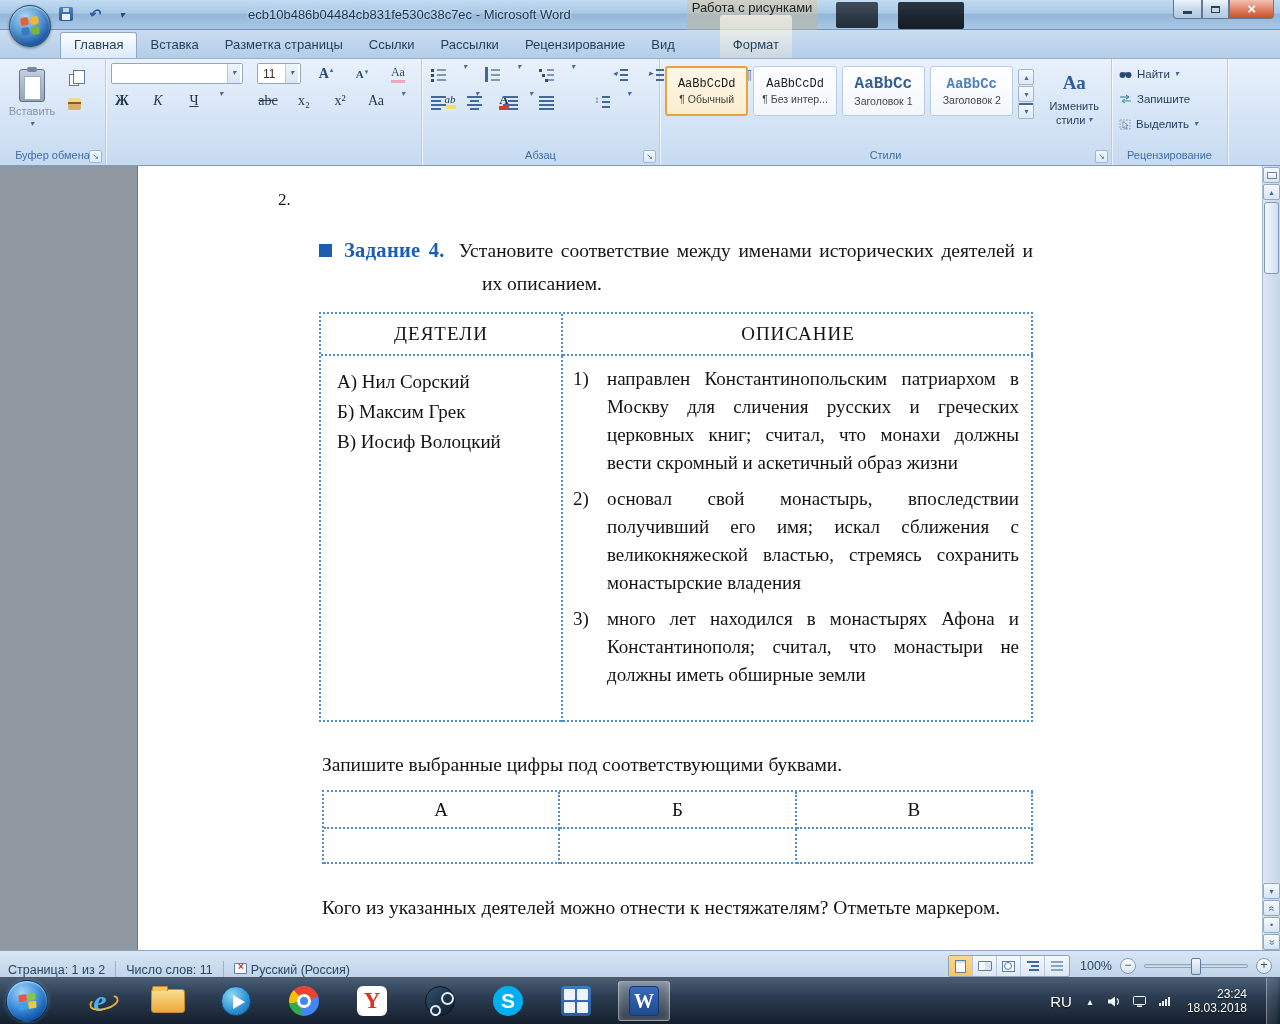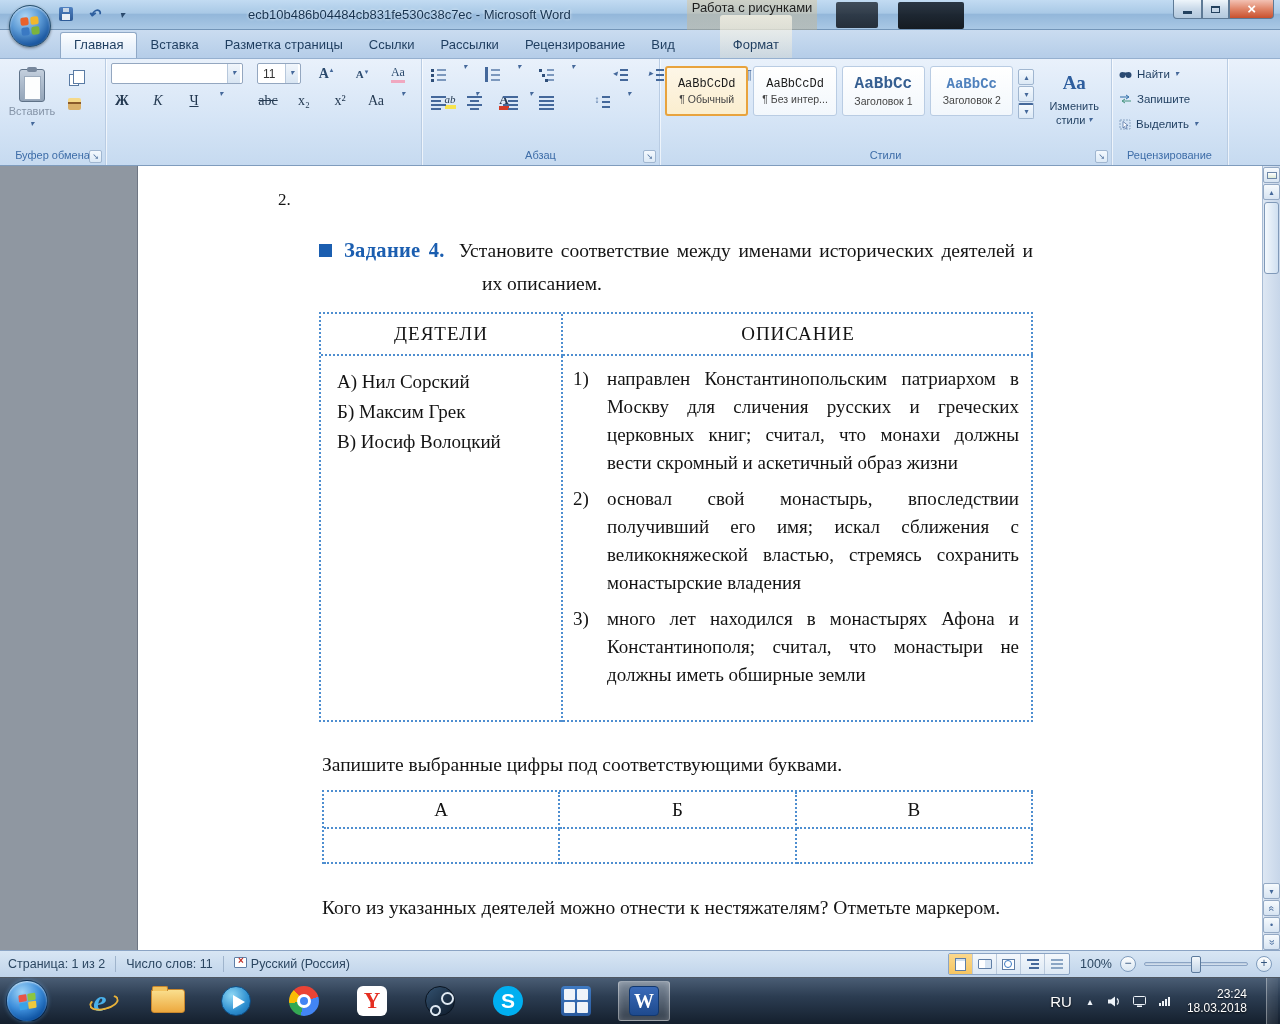--- a/index.html
+++ b/index.html
@@ -208,21 +208,21 @@
     background:linear-gradient(90deg,#f4f9fd,#cfdff0)}
   .vs-spacer{flex:1}
   .vs-ruler i{display:block;width:10px;height:7px;border:1px solid #6d87a8;background:linear-gradient(#fff,#dcead8)}
   .u-dprev::before{content:"«";display:inline-block;transform:rotate(90deg);font-size:10px}
   .u-dnext::before{content:"«";display:inline-block;transform:rotate(-90deg);font-size:10px}
   .u-dot::before{content:"•";font-size:9px}
 
   
   .statusbar{position:absolute;left:0;top:950px;width:1280px;height:27px;
     background:linear-gradient(#d8e6f4,#c0d4ea);border-top:1px solid #8ba4c4;
-    display:flex;align-items:center;padding:0 8px;font-size:12.5px;color:#2b4661;gap:10px}
+    display:flex;align-items:flex-end;padding:0 8px;font-size:12.5px;color:#2b4661;gap:10px}
   .sb-sep{width:1px;height:16px;background:#9fb4cc}
   .book-ic{display:inline-block;width:13px;height:11px;background:#fff;border:1px solid #5f7ea6;border-radius:1px;position:relative;margin-right:4px}
   .book-ic::before{content:"×";position:absolute;left:3px;top:-3px;color:#c03028;font-size:10px;font-weight:bold}
   .sb-right{margin-left:auto;display:flex;align-items:center;gap:8px}
   .viewbtns{display:flex;border:1px solid #8ba4c4;border-radius:2px;overflow:hidden;background:linear-gradient(#f4f8fc,#dce8f4)}
   .vb{width:24px;height:20px;display:grid;place-items:center;border-right:1px solid #b9c9dc}
   .vb:last-child{border-right:none}
   .vb.active{background:linear-gradient(#fbd88c,#f5c561)}
   .vb-page{width:11px;height:13px;background:#fff;border:1px solid #5f7ea6;box-shadow:inset 0 2px 0 #cfe0f0}
   .vb-book{width:14px;height:10px;background:linear-gradient(90deg,#fff 48%,#d7e4f2 52%);border:1px solid #5f7ea6;border-radius:1px}

